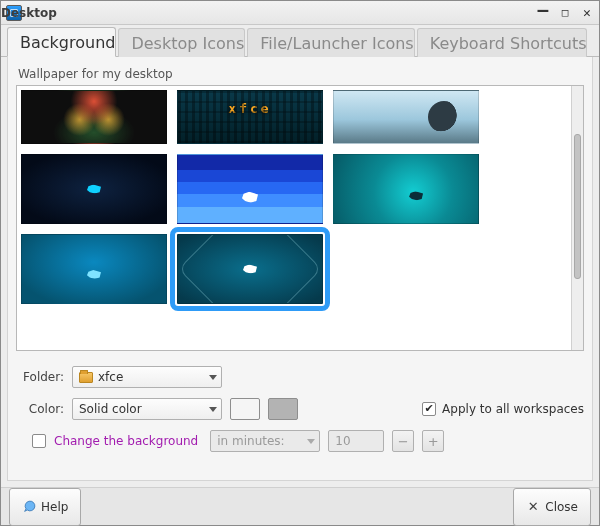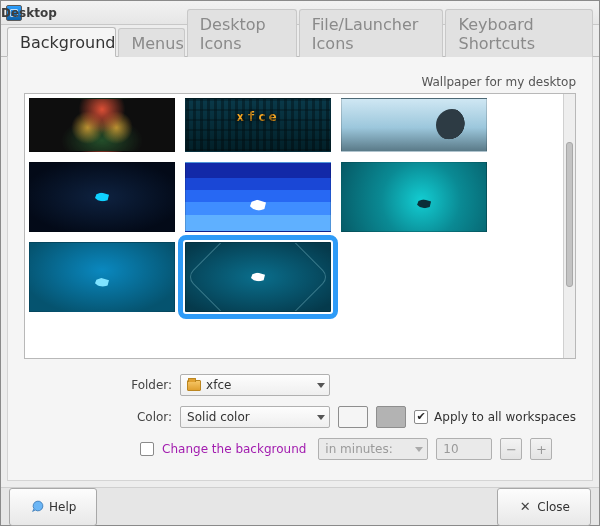--- a/index.html
+++ b/index.html
@@ -99,24 +99,23 @@
     border-color:#bcbcbc;
     border-bottom:1px solid #f5f5f5;
   }
   
   .content {
     flex:1;
     background:#f5f5f5;
     border:1px solid #d4d4d4;
     margin:0 6px 6px 6px;
     border-top:none;
-    padding:16px;
+    padding:8px;
     display:flex;
     flex-direction:column;
-    align-items:flex-end;
   }
   .section-label {
     font-size:12px;
     color:#555;
     margin: 2px 0 4px 2px;
   }
   .wallpaper-scroll {
     position:relative;
     border:1px solid #b8b8b8;
     background:#fff;
@@ -346,21 +345,21 @@
   .action-bar {
     height:38px;
     border-top:1px solid #cfcfcf;
     background:#e6e6e6;
     display:flex;
     align-items:center;
     padding: 0 8px;
   }
   .btn {
     height:38px;
-    padding: 0 20px;
+    padding: 0 12px;
     border:1px solid #a8a8a8;
     background: linear-gradient(#fdfdfd,#e8e8e8);
     border-radius:3px;
     display:flex;
     align-items:center;
     gap:5px;
     font-size:12px;
     color:#333;
     cursor:pointer;
   }
@@ -377,21 +376,20 @@
     <div class="title">Desktop</div>
     <div class="win-buttons">
       <div class="win-btn" style="font-size:18px; line-height:0; padding-bottom:4px;">–</div>
       <div class="win-btn" style="font-size:11px;">□</div>
       <div class="win-btn" style="font-size:13px;">✕</div>
     </div>
   </div>
 
   <div class="tabs">
     <div class="tab active"><span>Background</span></div>
-    <div class="tab"><span>Menus</span></div>
     <div class="tab"><span>Desktop Icons</span></div>
     <div class="tab"><span>File/Launcher Icons</span></div>
     <div class="tab"><span>Keyboard Shortcuts</span></div>
   </div>
 
   <div class="content">
     <div class="section-label">Wallpaper for my desktop</div>
 
     <div class="wallpaper-scroll">
       <div class="wallpaper-grid">

